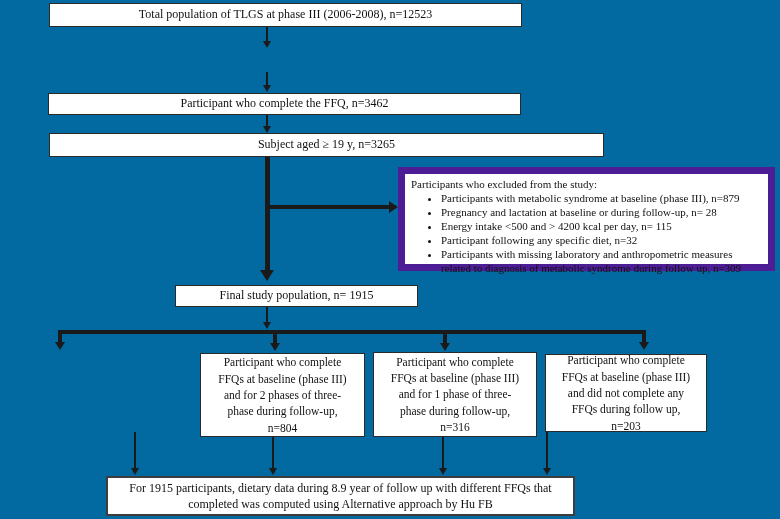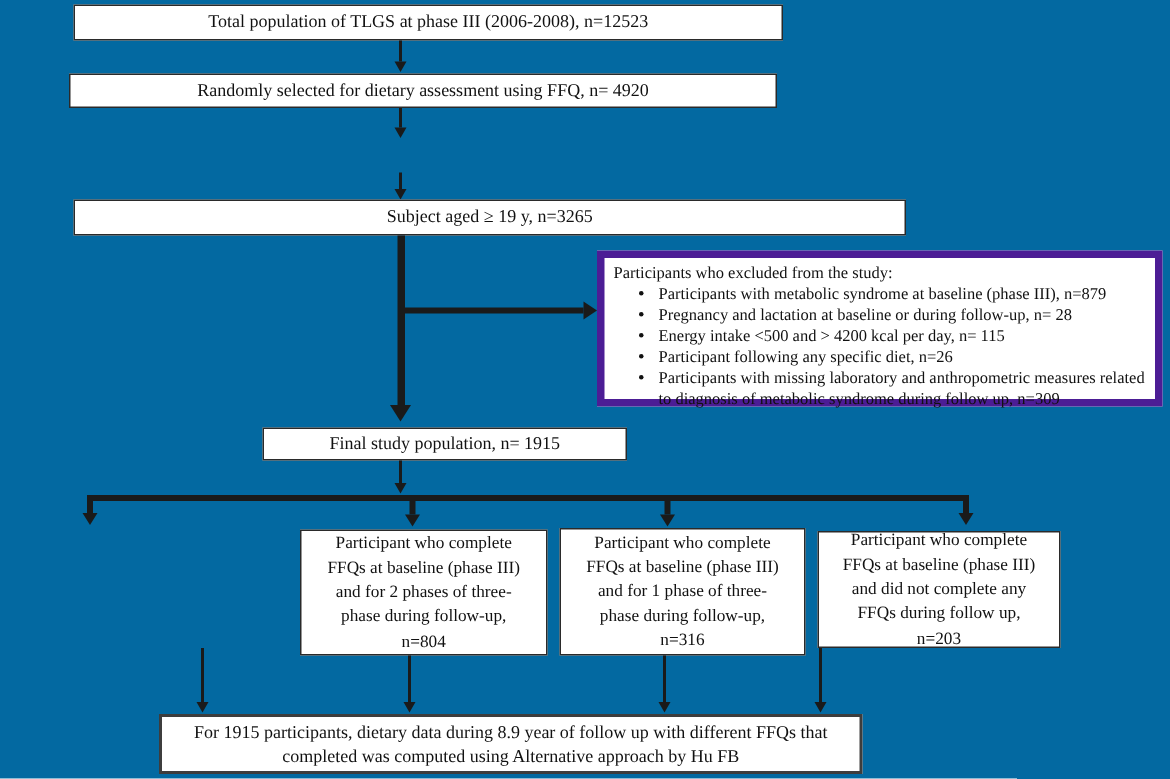--- a/index.html
+++ b/index.html
@@ -16,62 +16,62 @@
   .branch{font-size:11.5px;line-height:1.42;}
   .vline{position:absolute;background:#1a1a1a;}
   .hline{position:absolute;background:#1a1a1a;}
   .ah{position:absolute;width:0;height:0;}
   .ah-down-sm{border-left:4px solid transparent;border-right:4px solid transparent;border-top:7px solid #1a1a1a;}
   .ah-down-md{border-left:5px solid transparent;border-right:5px solid transparent;border-top:8px solid #1a1a1a;}
   .ah-down-lg{border-left:7px solid transparent;border-right:7px solid transparent;border-top:11px solid #1a1a1a;}
   .ah-right-lg{border-top:6px solid transparent;border-bottom:6px solid transparent;border-left:9px solid #1a1a1a;}
   #excl{
     position:absolute;box-sizing:border-box;left:398px;top:167px;width:377px;height:104px;
-    border:5px solid #4c1d95;background:#fff;font-size:11px;line-height:14px;
+    border:7px solid #4c1d95;background:#fff;font-size:11px;line-height:14px;
     padding:3px 6px 0 6px;
   }
   #excl .title{margin:0;}
   #excl ul{margin:0 0 0 0;padding:0 0 0 30px;list-style:disc;}
   #excl li{padding:0;margin:0;}
   #summary{border-width:2px;border-color:#3d3d3d;font-size:12px;line-height:1.35;}
 </style>
 </head>
 <body>
 
 <div id="stage">
 
   <div class="fbox" style="left:49px;top:3px;width:473px;height:24px;">Total population of TLGS at phase III (2006-2008), n=12523</div>
 
   <div class="vline" style="left:266px;top:27px;width:2px;height:14px;"></div>
   <div class="ah ah-down-sm" style="left:263px;top:41px;"></div>
 
-  <div class="fbox" style="left:46px;top:49px;width:472px;height:23px;">Randomly selected for dietary assessment using FFQ, n= 4920</div>
 
   <div class="vline" style="left:266px;top:72px;width:2px;height:13px;"></div>
   <div class="ah ah-down-sm" style="left:263px;top:85px;"></div>
 
+  <div class="fbox" style="left:48px;top:93px;width:473px;height:22px;">Participant who complete the FFQ, n=3462</div>
 
   <div class="vline" style="left:266px;top:115px;width:2px;height:11px;"></div>
   <div class="ah ah-down-sm" style="left:263px;top:126px;"></div>
 
   <div class="fbox" style="left:49px;top:133px;width:555px;height:24px;">Subject aged ≥ 19 y, n=3265</div>
 
   <div class="vline" style="left:265px;top:157px;width:5px;height:113px;"></div>
   <div class="ah ah-down-lg" style="left:260px;top:270px;"></div>
 
   <div class="hline" style="left:267px;top:205px;width:122px;height:4px;"></div>
   <div class="ah ah-right-lg" style="left:389px;top:201px;"></div>
 
   <div id="excl">
     <p class="title">Participants who excluded from the study:</p>
     <ul>
       <li>Participants with metabolic syndrome at baseline (phase III), n=879</li>
       <li>Pregnancy and lactation at baseline or during follow-up, n= 28</li>
       <li>Energy intake &lt;500 and &gt; 4200 kcal per day, n= 115</li>
-      <li>Participant following any specific diet, n=26</li>
+      <li>Participant following any specific diet, n=32</li>
       <li>Participants with missing laboratory and anthropometric measures related to diagnosis of metabolic syndrome during follow up, n=309</li>
     </ul>
   </div>
 
   <div class="fbox" style="left:155px;top:285px;width:243px;height:22px;margin-left:20px;">Final study population, n= 1915</div>
 
   <div class="vline" style="left:266px;top:307px;width:2px;height:15px;"></div>
   <div class="ah ah-down-sm" style="left:263px;top:322px;"></div>
 
   <div class="hline" style="left:58px;top:330px;width:588px;height:4px;"></div>

